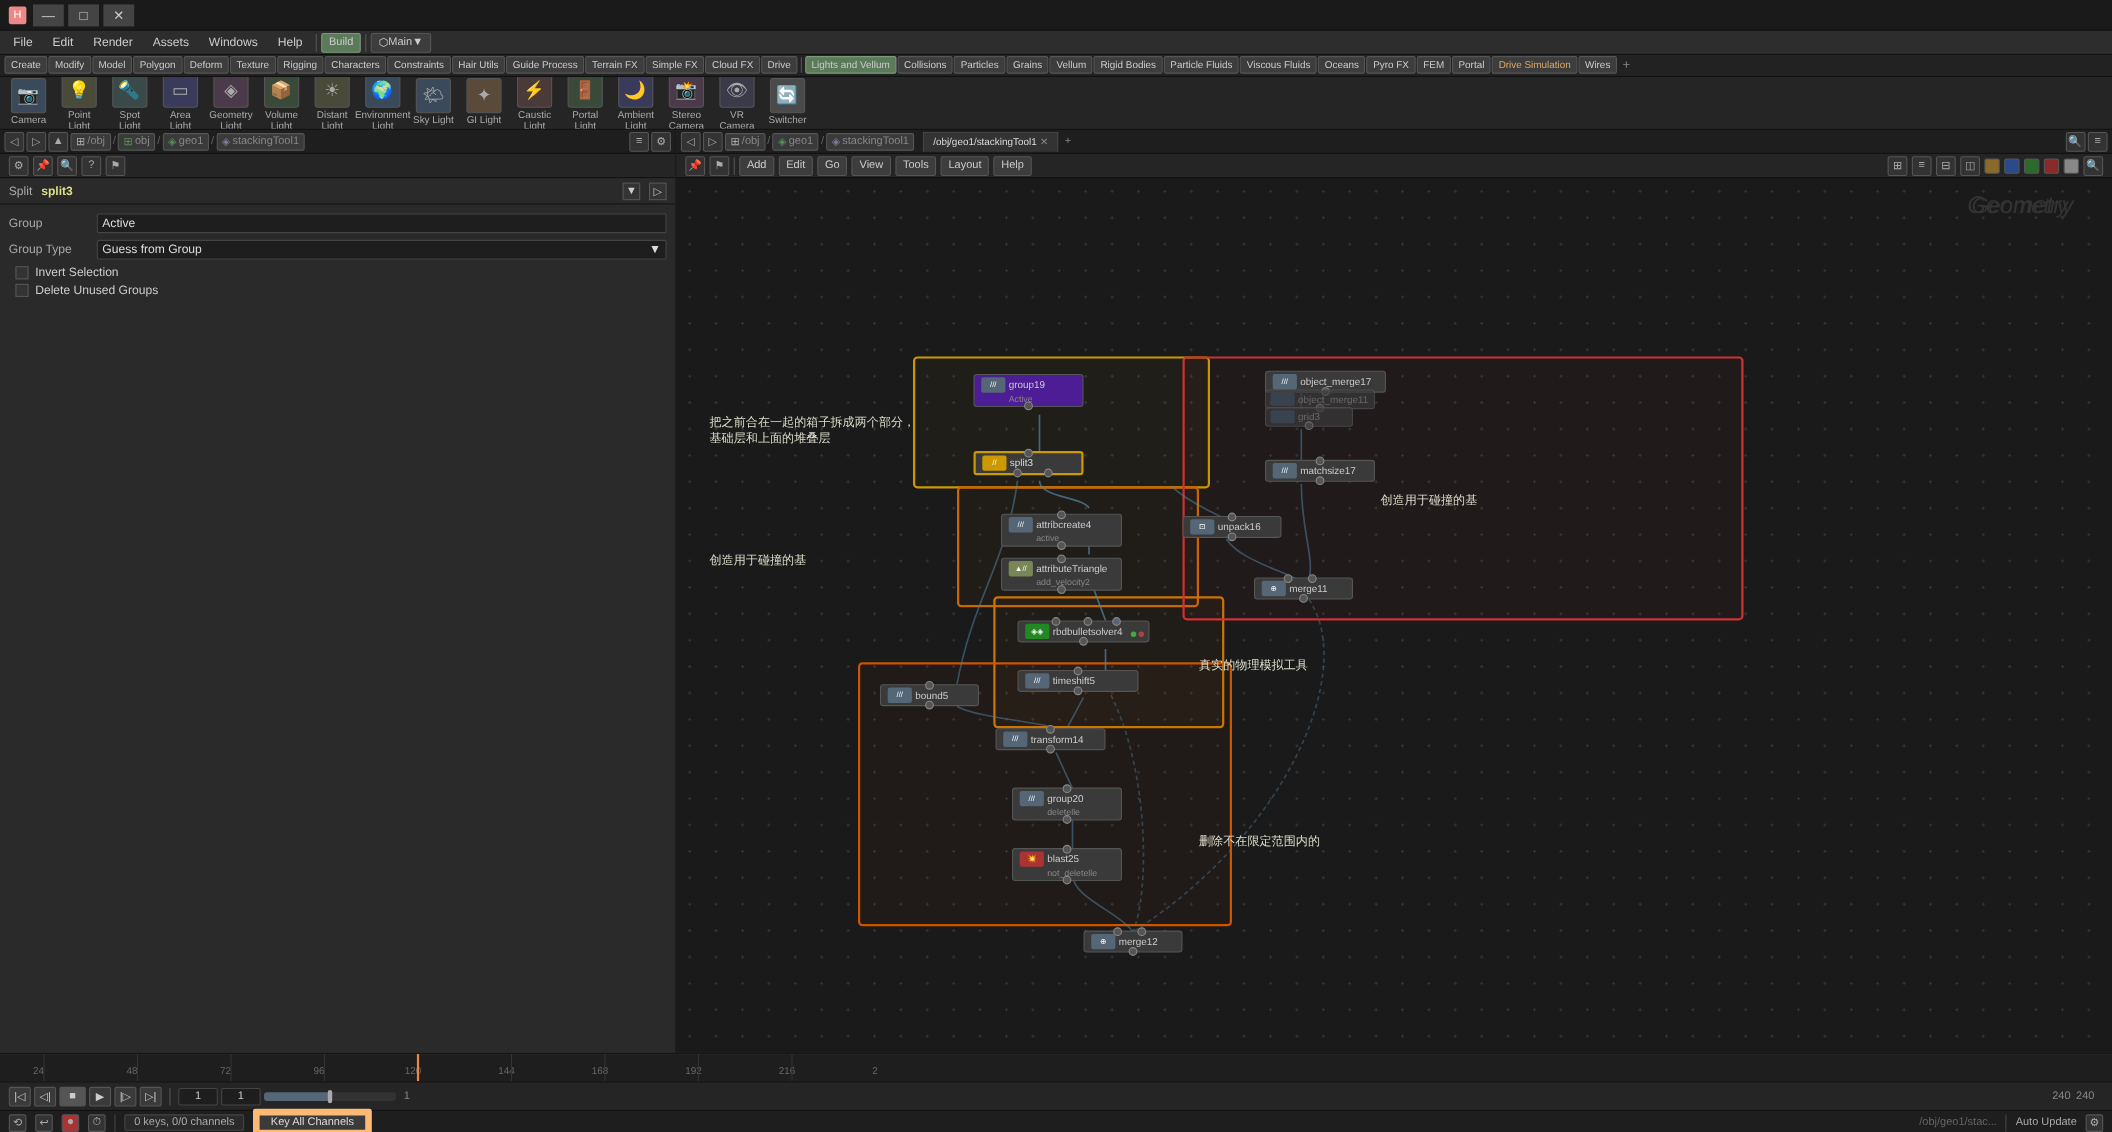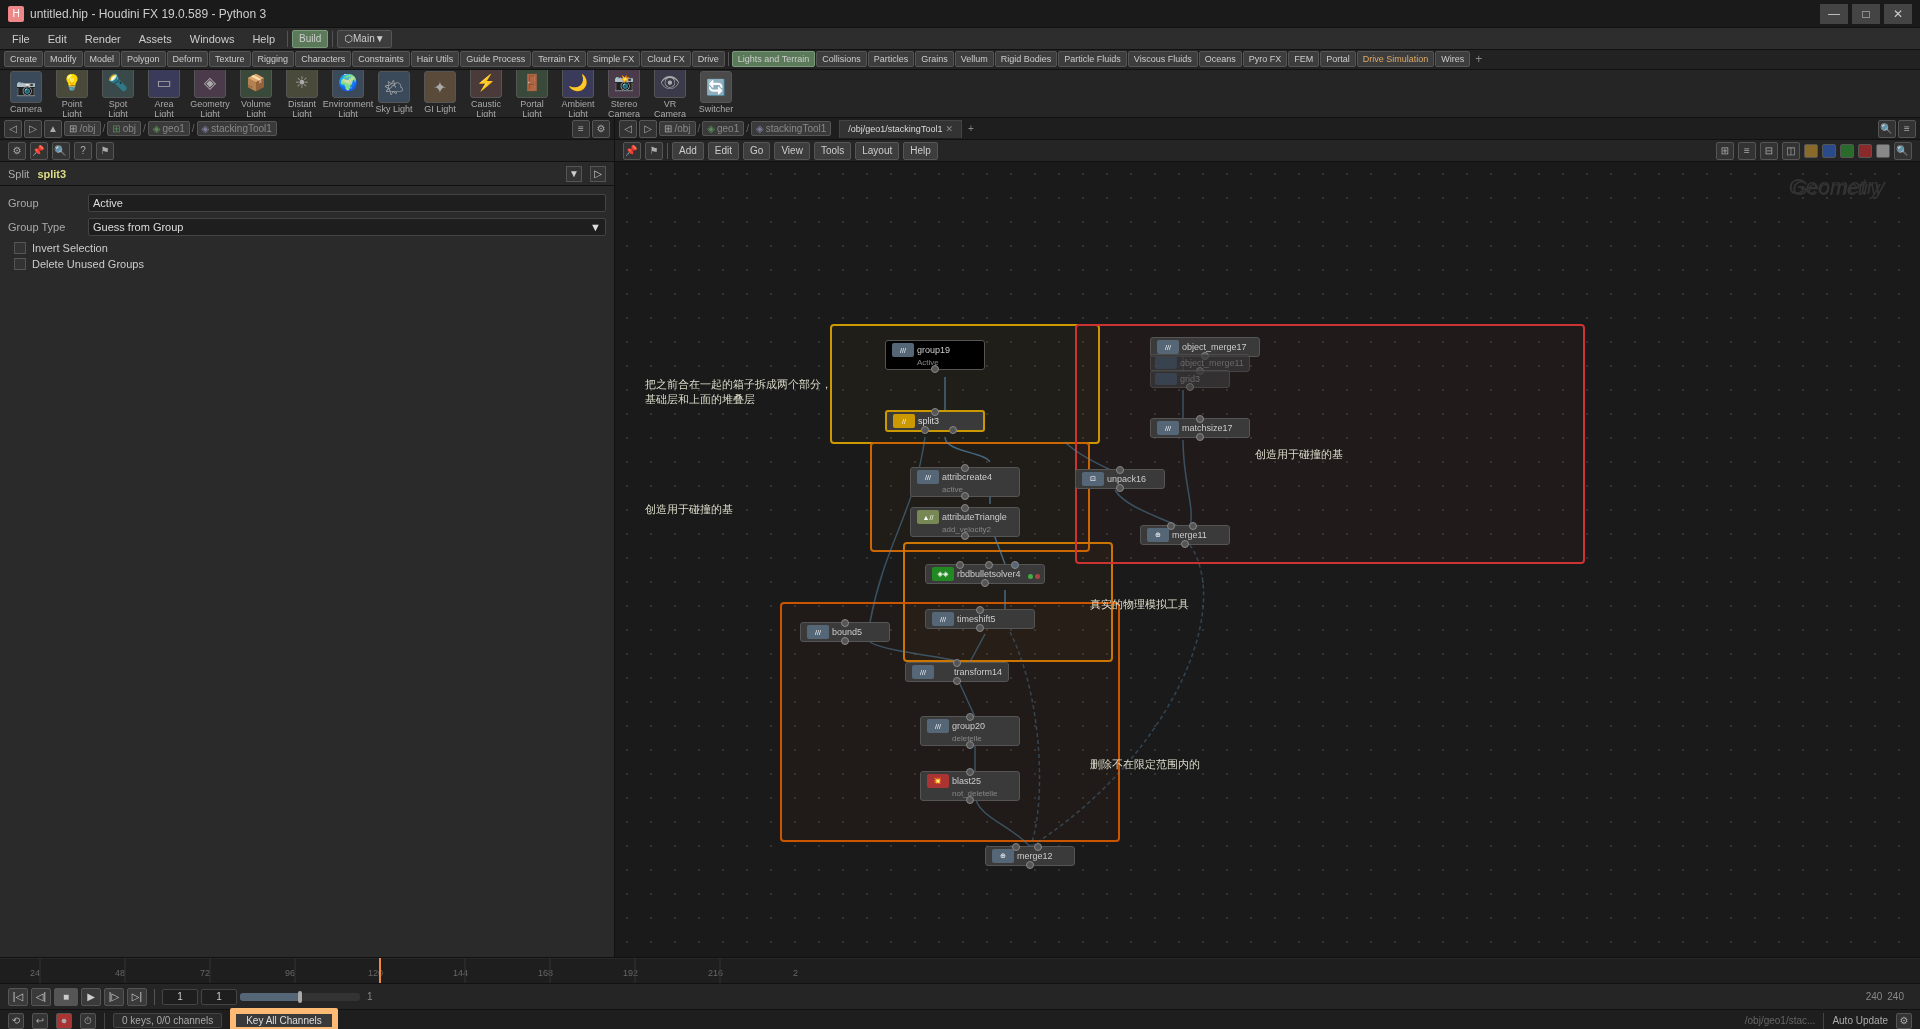--- a/index.html
+++ b/index.html
@@ -283,21 +283,20 @@
     }
     .tab-item.active { background: #333; color: #ddd; }
   </style>
 </head>
 <body>
 
 <div id="title-bar">
   <div class="title-icon">
     <span>H</span>
   </div>
-  <span class="title-text">untitled.hip - Houdini FX 19.0.589 - Python 3</span>
   <div class="win-buttons">
     <button class="win-btn">—</button>
     <button class="win-btn">□</button>
     <button class="win-btn close">✕</button>
   </div>
 </div>
 
 <div id="menu-bar">
   <div class="menu-item">File</div>
   <div class="menu-item">Edit</div>
@@ -327,21 +326,21 @@
     <div class="toolbar-btn" style="font-size:9px; padding:1px 5px; height:16px;">Rigging</div>
     <div class="toolbar-btn" style="font-size:9px; padding:1px 5px; height:16px;">Characters</div>
     <div class="toolbar-btn" style="font-size:9px; padding:1px 5px; height:16px;">Constraints</div>
     <div class="toolbar-btn" style="font-size:9px; padding:1px 5px; height:16px;">Hair Utils</div>
     <div class="toolbar-btn" style="font-size:9px; padding:1px 5px; height:16px;">Guide Process</div>
     <div class="toolbar-btn" style="font-size:9px; padding:1px 5px; height:16px;">Terrain FX</div>
     <div class="toolbar-btn" style="font-size:9px; padding:1px 5px; height:16px;">Simple FX</div>
     <div class="toolbar-btn" style="font-size:9px; padding:1px 5px; height:16px;">Cloud FX</div>
     <div class="toolbar-btn" style="font-size:9px; padding:1px 5px; height:16px;">Drive</div>
     <div style="width:1px; height:14px; background:#555; margin:0 2px;"></div>
-    <div class="toolbar-btn active" style="font-size:9px; padding:1px 5px; height:16px;">Lights and Terrain</div>
+    <div class="toolbar-btn active" style="font-size:9px; padding:1px 5px; height:16px;">Lights and Vellum</div>
     <div class="toolbar-btn" style="font-size:9px; padding:1px 5px; height:16px;">Collisions</div>
     <div class="toolbar-btn" style="font-size:9px; padding:1px 5px; height:16px;">Particles</div>
     <div class="toolbar-btn" style="font-size:9px; padding:1px 5px; height:16px;">Grains</div>
     <div class="toolbar-btn" style="font-size:9px; padding:1px 5px; height:16px;">Vellum</div>
     <div class="toolbar-btn" style="font-size:9px; padding:1px 5px; height:16px;">Rigid Bodies</div>
     <div class="toolbar-btn" style="font-size:9px; padding:1px 5px; height:16px;">Particle Fluids</div>
     <div class="toolbar-btn" style="font-size:9px; padding:1px 5px; height:16px;">Viscous Fluids</div>
     <div class="toolbar-btn" style="font-size:9px; padding:1px 5px; height:16px;">Oceans</div>
     <div class="toolbar-btn" style="font-size:9px; padding:1px 5px; height:16px;">Pyro FX</div>
     <div class="toolbar-btn" style="font-size:9px; padding:1px 5px; height:16px;">FEM</div>
@@ -599,21 +598,21 @@
 
         <path d="M 500 328 C 510 345, 545 355, 565 365" stroke="#5588aa" stroke-width="1.5" fill="none" opacity="0.5"></path>
 
         <path d="M 568 278 C 568 320, 580 345, 575 365" stroke="#5588aa" stroke-width="1.5" fill="none" opacity="0.5"></path>
 
         <path d="M 395 470 C 430 540, 430 650, 415 685" stroke="#5588aa" stroke-width="1.5" fill="none" opacity="0.4" stroke-dasharray="4,3"></path>
 
         <path d="M 575 383 C 620 450, 550 600, 415 685" stroke="#5588aa" stroke-width="1.5" fill="none" opacity="0.4" stroke-dasharray="4,3"></path>
       </svg>
 
-      <div style="position:absolute; left:270px; top:178px; background:#000000; border:1px solid #555; border-radius:3px; padding:2px 6px; font-size:9px; color:#ccc; min-width:100px; cursor:pointer;">
+      <div style="position:absolute; left:270px; top:178px; background:#4c1d95; border:1px solid #555; border-radius:3px; padding:2px 6px; font-size:9px; color:#ccc; min-width:100px; cursor:pointer;">
         <div style="display:flex; align-items:center; gap:3px;">
           <div style="width:22px; height:14px; background:#556677; border-radius:2px; display:flex; align-items:center; justify-content:center; font-size:7px; color:#fff;">///</div>
           <span style="color:#ccc;">group19</span>
         </div>
         <div style="color:#888; font-size:8px; margin-top:1px; padding-left:25px;">Active</div>
         <div style="position:absolute; bottom:-4px; left:50%; transform:translateX(-50%); width:8px; height:8px; background:#555; border-radius:50%; border:1px solid #888;"></div>
       </div>
 
       <div style="position:absolute; left:270px; top:248px; background:#3a3a3a; border:2px solid #cc9900; border-radius:3px; padding:2px 6px; font-size:9px; color:#ccc; min-width:100px; cursor:pointer;">
         <div style="display:flex; align-items:center; gap:3px;">
@@ -673,21 +672,21 @@
       <div style="position:absolute; left:185px; top:460px; background:#3a3a3a; border:1px solid #555; border-radius:3px; padding:2px 6px; font-size:9px; color:#ccc; min-width:90px; cursor:pointer;">
         <div style="display:flex; align-items:center; gap:3px;">
           <div style="width:22px; height:14px; background:#556677; border-radius:2px; display:flex; align-items:center; justify-content:center; font-size:7px; color:#fff;">///</div>
           <span style="color:#ccc;">bound5</span>
         </div>
         <div style="position:absolute; top:-4px; left:50%; transform:translateX(-50%); width:8px; height:8px; background:#555; border-radius:50%; border:1px solid #888;"></div>
         <div style="position:absolute; bottom:-4px; left:50%; transform:translateX(-50%); width:8px; height:8px; background:#555; border-radius:50%; border:1px solid #888;"></div>
       </div>
 
       <div style="position:absolute; left:290px; top:500px; background:#3a3a3a; border:1px solid #555; border-radius:3px; padding:2px 6px; font-size:9px; color:#ccc; min-width:100px; cursor:pointer;">
-        <div style="display:flex; align-items:center; gap:20px;">
+        <div style="display:flex; align-items:center; gap:3px;">
           <div style="width:22px; height:14px; background:#556677; border-radius:2px; display:flex; align-items:center; justify-content:center; font-size:7px; color:#fff;">///</div>
           <span style="color:#ccc;">transform14</span>
         </div>
         <div style="position:absolute; top:-4px; left:50%; transform:translateX(-50%); width:8px; height:8px; background:#555; border-radius:50%; border:1px solid #888;"></div>
         <div style="position:absolute; bottom:-4px; left:50%; transform:translateX(-50%); width:8px; height:8px; background:#555; border-radius:50%; border:1px solid #888;"></div>
       </div>
 
       <div style="position:absolute; left:305px; top:554px; background:#3a3a3a; border:1px solid #555; border-radius:3px; padding:2px 6px; font-size:9px; color:#ccc; min-width:100px; cursor:pointer;">
         <div style="display:flex; align-items:center; gap:3px;">
           <div style="width:22px; height:14px; background:#556677; border-radius:2px; display:flex; align-items:center; justify-content:center; font-size:7px; color:#fff;">///</div>

